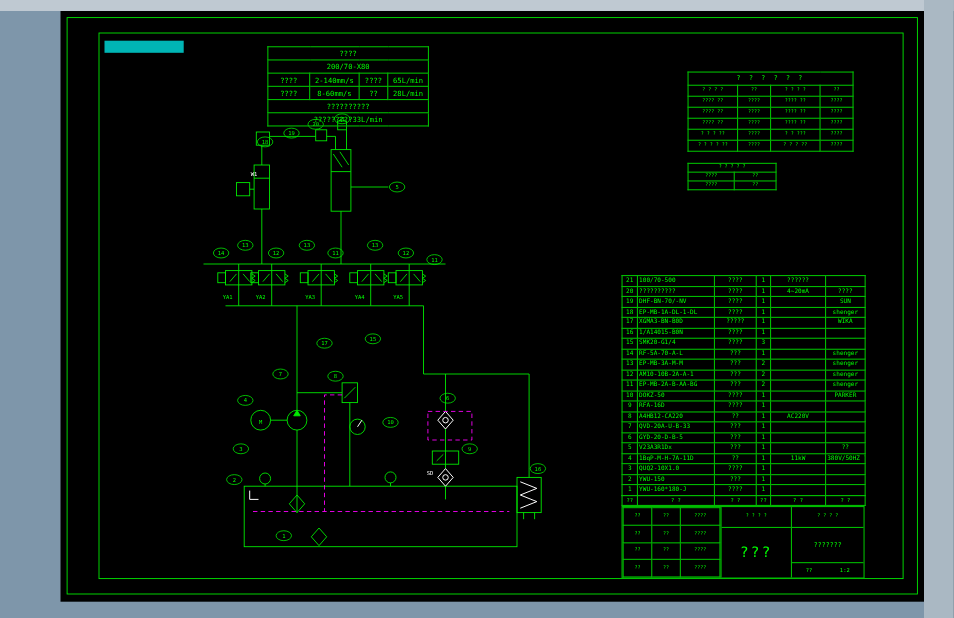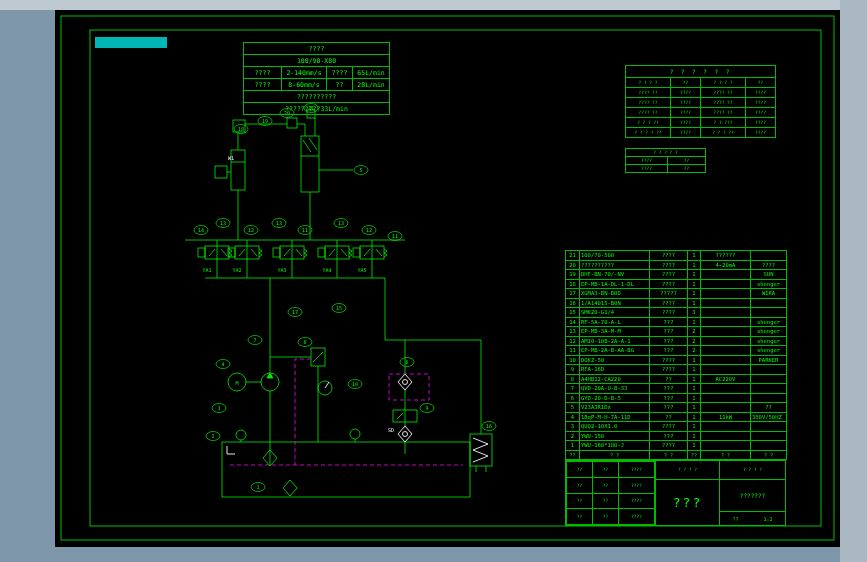--- a/index.html
+++ b/index.html
@@ -264,21 +264,21 @@
         <col style="width:38px">
         <col style="width:45px">
         <col style="width:26px">
         <col style="width:37px">
       </colgroup>
     <tbody>
         <tr>
           <td colspan="4">????</td>
         </tr>
     <tr>
-          <td colspan="4">100/90-X80</td>
+          <td colspan="4">200/70-X80</td>
         </tr>
     <tr>
       <td>????</td>
       <td>2-140mm/s</td>
       <td>????</td>
       <td>65L/min</td>
     </tr>
     <tr>
       <td>????</td>
       <td>8-60mm/s</td>

